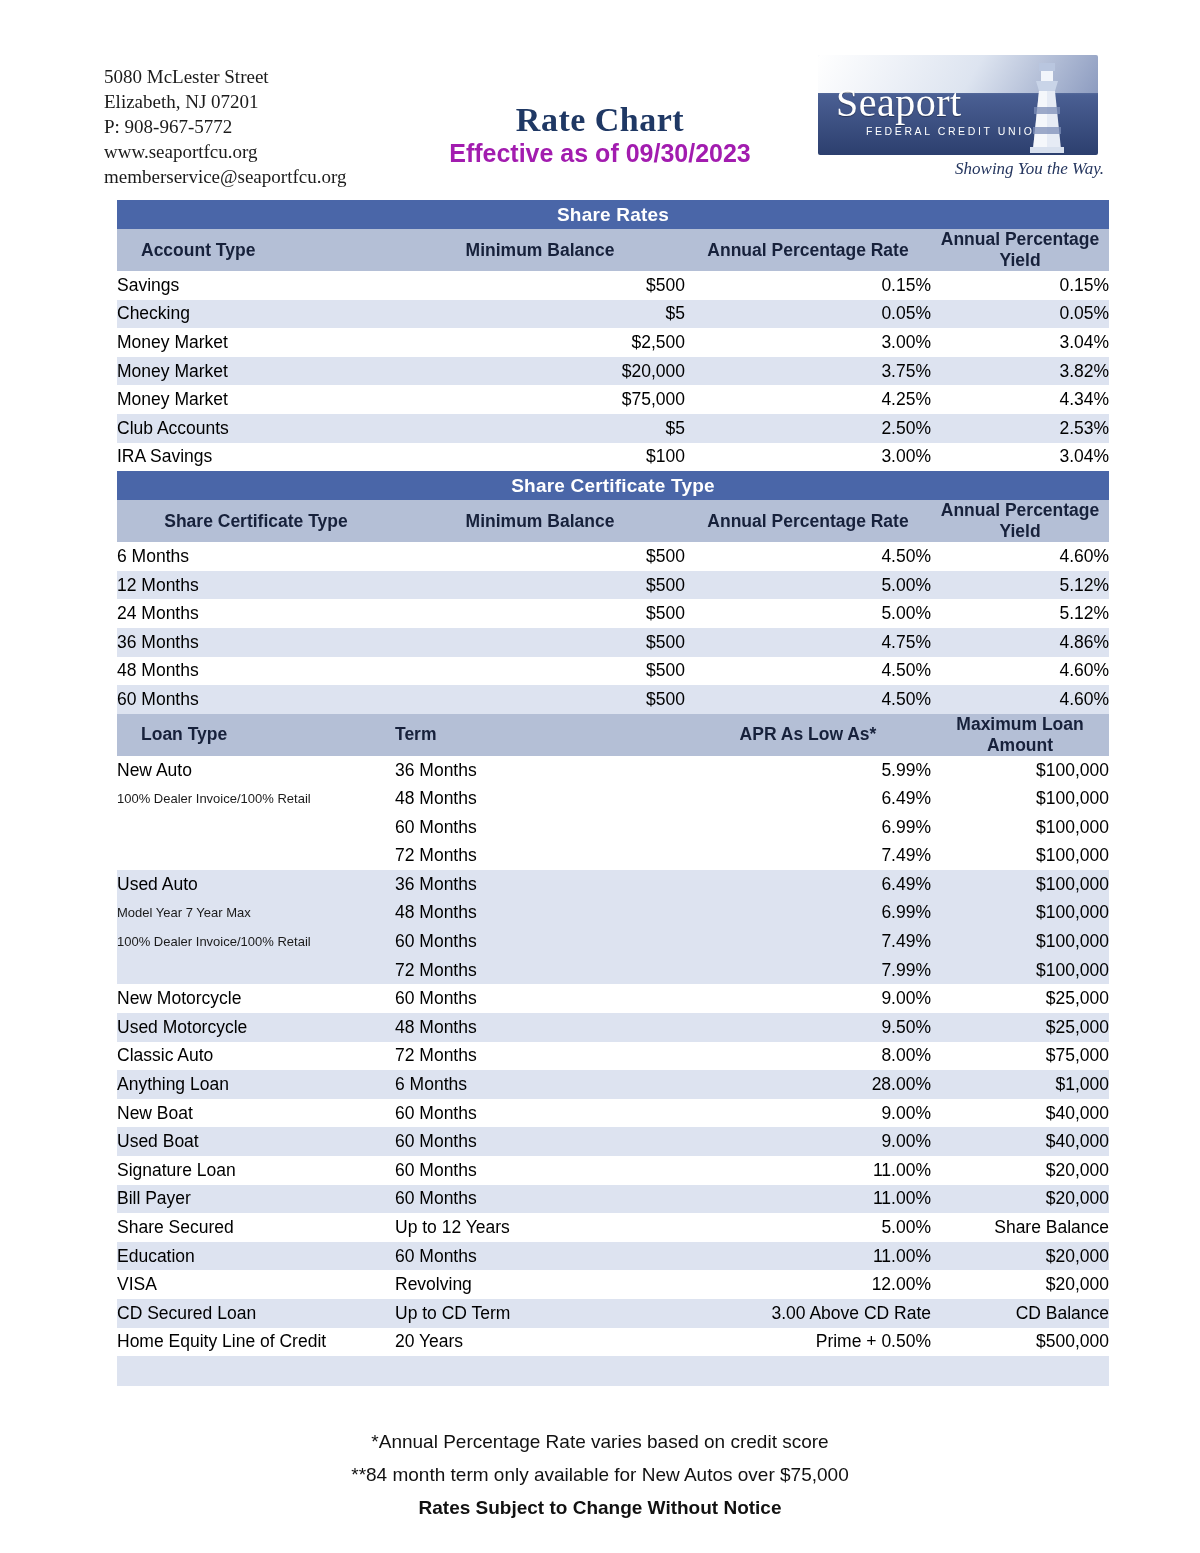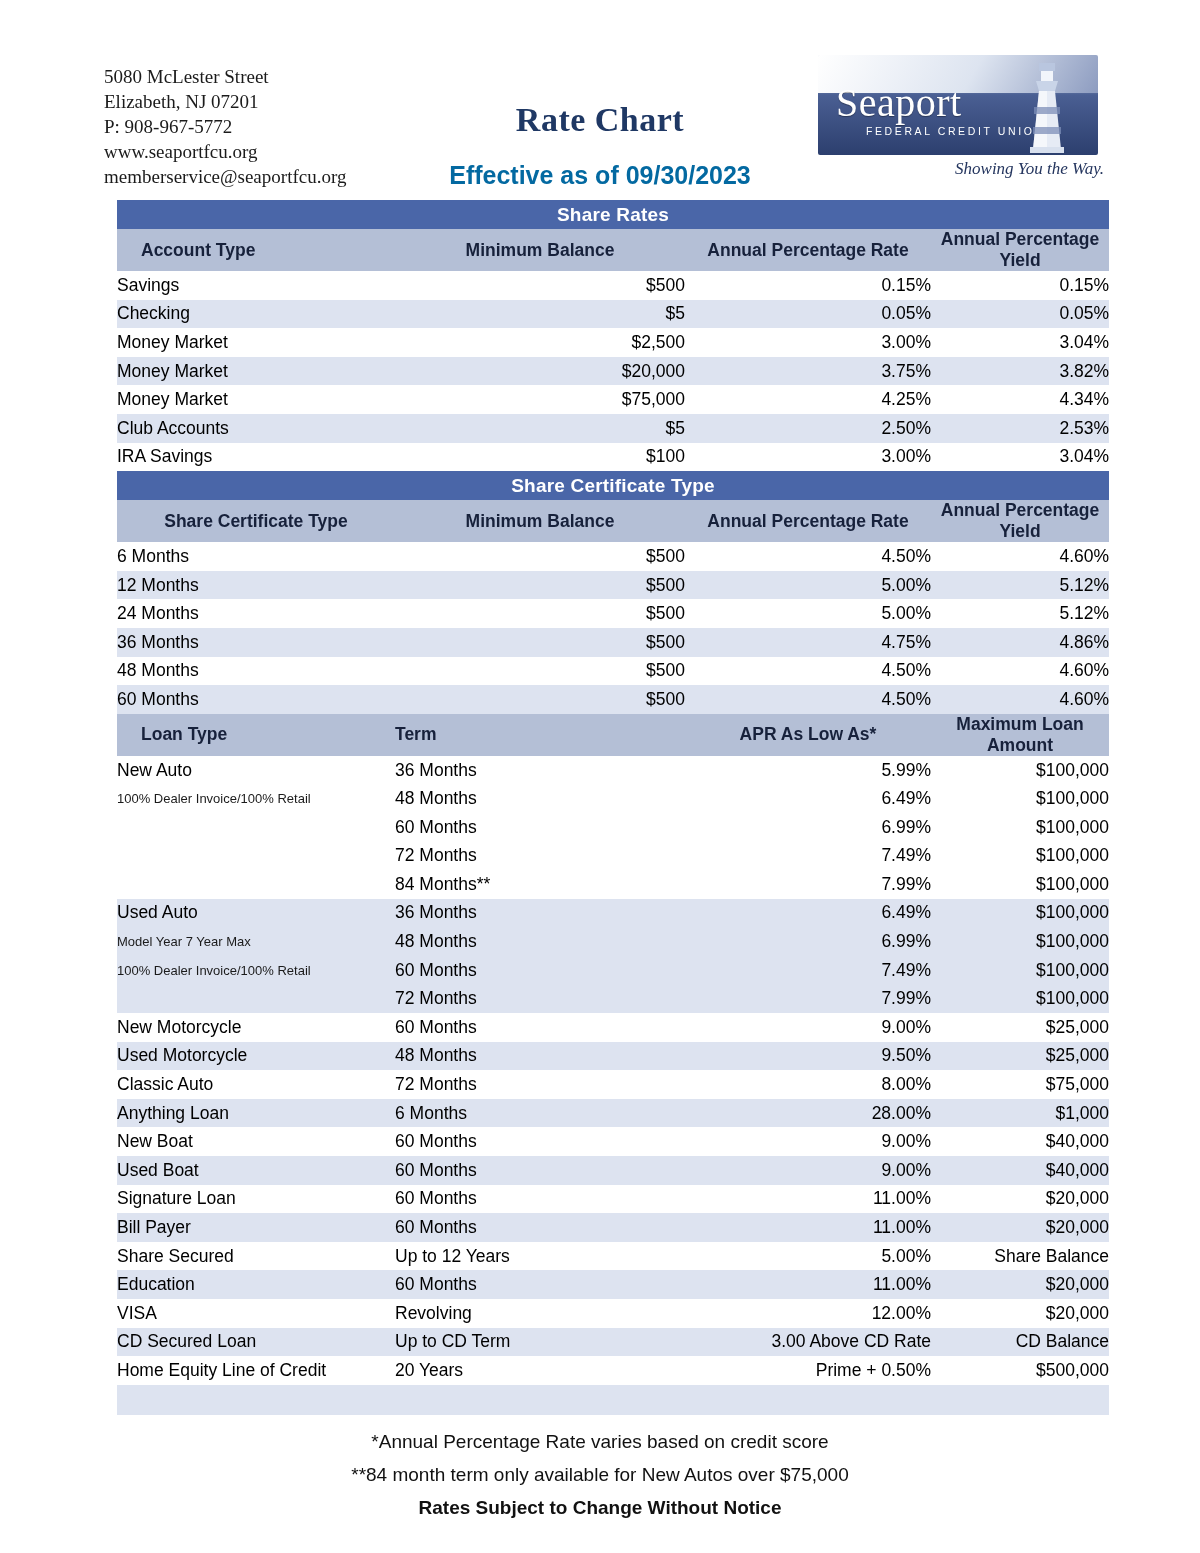--- a/index.html
+++ b/index.html
@@ -48,22 +48,22 @@
     font-weight: bold;
     font-size: 34px;
     color: #1f3864;
     letter-spacing: .5px;
     margin: 0;
   }
   .doc-subtitle {
     font-family: "Liberation Sans", sans-serif;
     font-weight: bold;
     font-size: 25px;
-    color: #0369a1;
-    margin-top: 22px;
+    color: #a21caf;
+    margin-top: 0;
   }
   
   .logo-wrap {
     position: absolute;
     right: 92px;
     top: 55px;
     width: 290px;
     height: 135px;
   }
   .logo-box {
@@ -352,26 +352,20 @@
         <td class="c2l">60 Months</td>
         <td class="c3">6.99%</td>
         <td class="c4">$100,000</td>
       </tr>
       <tr class="data row-lt">
         <td class="c1"></td>
         <td class="c2l">72 Months</td>
         <td class="c3">7.49%</td>
         <td class="c4">$100,000</td>
       </tr>
-      <tr class="data row-lt">
-        <td class="c1"></td>
-        <td class="c2l">84 Months**</td>
-        <td class="c3">7.99%</td>
-        <td class="c4">$100,000</td>
-      </tr>
 
       <tr class="data row-dk">
         <td class="c1">Used Auto</td>
         <td class="c2l">36 Months</td>
         <td class="c3">6.49%</td>
         <td class="c4">$100,000</td>
       </tr>
       <tr class="data row-dk">
         <td class="c1 sub-note">Model Year 7 Year Max</td>
         <td class="c2l">48 Months</td>

